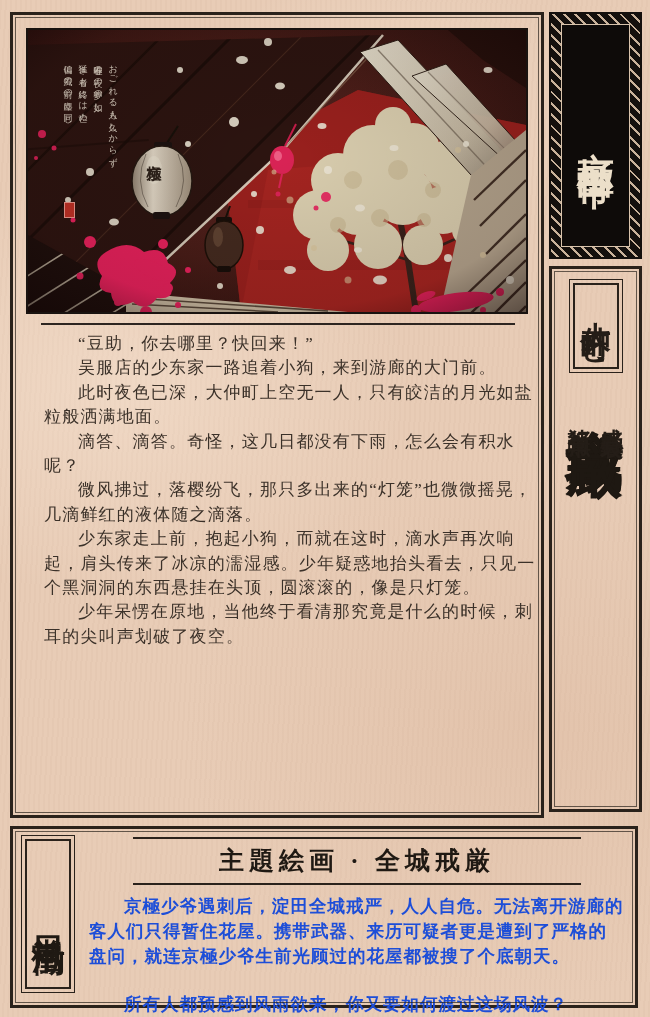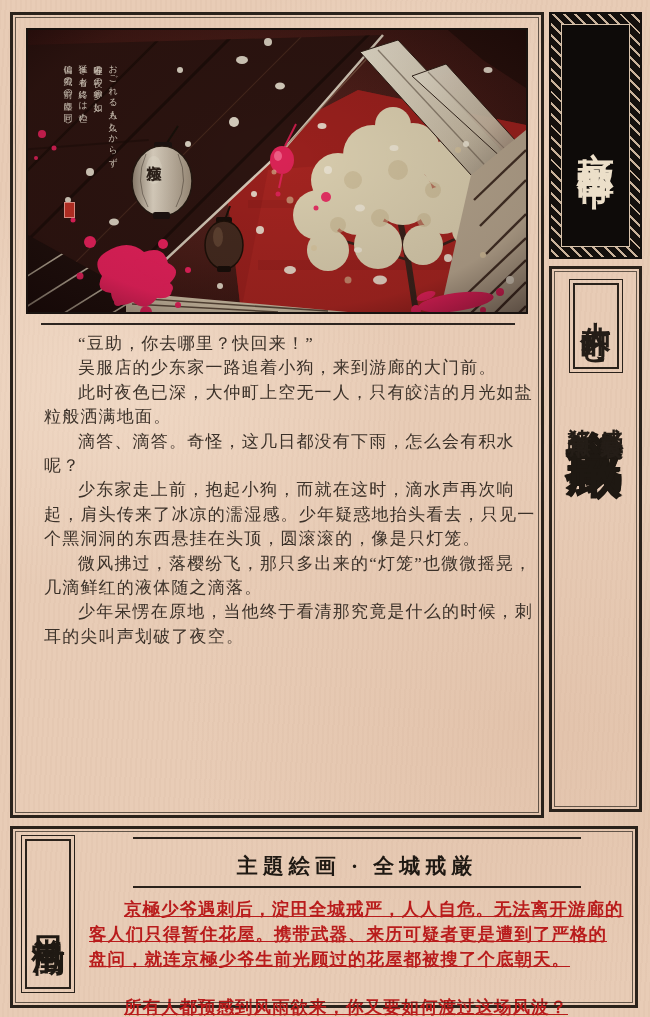--- a/index.html
+++ b/index.html
@@ -87,24 +87,24 @@
   #bottom-panel { left:10px; top:826px; width:628px; height:182px; }
   #daily-box { position:absolute; left:8px; top:6px; width:54px; height:158px; border:1px solid #2a221b; padding:3px; box-sizing:border-box; }
   #daily-inner { border:2px solid #2a221b; height:100%; box-sizing:border-box; display:flex; align-items:center; justify-content:center; }
   #daily-text {
     writing-mode:vertical-rl; text-orientation:upright;
     font-size:33px; font-weight:bold; line-height:1.05; letter-spacing:2px; color:#1f1913;
   }
   #bottom-content { position:absolute; left:76px; top:8px; right:10px; }
   .rule { height:2px; background:#2a221b; margin:0 44px; }
   .bottom-heading {
-    text-align:center; font-size:21px; font-weight:bold; letter-spacing:5px;
-    padding:5px 0 6px 0; color:#1f1913;margin-top:8px;
-  }
-  .bottom-paras { margin-top:9px; font-size:17.5px; line-height:25px; font-weight:600; letter-spacing:1px; color:#b91c1c;text-decoration:underline; }
+    text-align:center; font-size:25px; font-weight:bold; letter-spacing:5px;
+    padding:5px 0 6px 0; color:#1f1913;
+  }
+  .bottom-paras { margin-top:9px; font-size:17.5px; line-height:25px; font-weight:600; letter-spacing:1px; color:#1d4ed8; }
   .bottom-paras p { margin:0; text-indent:2em; }
   .bottom-paras p + p { margin-top:23px; }
 </style>
 </head>
 <body>
 
 <div class="frame" id="left-panel">
 
   <div id="illustration-wrap">
     <svg viewBox="0 0 498 282" width="498" height="282">
@@ -356,22 +356,22 @@
     <div class="lantern-label">京極</div>
   </div>
 
   <div id="separator"></div>
 
   <div id="story">
     <p>“豆助，你去哪里？快回来！”</p>
     <p>吴服店的少东家一路追着小狗，来到游廊的大门前。</p>
     <p>此时夜色已深，大仲町上空无一人，只有皎洁的月光如盐粒般洒满地面。</p>
     <p>滴答、滴答。奇怪，这几日都没有下雨，怎么会有积水呢？</p>
+    <p>微风拂过，落樱纷飞，那只多出来的“灯笼”也微微摇晃，几滴鲜红的液体随之滴落。</p>
     <p>少东家走上前，抱起小狗，而就在这时，滴水声再次响起，肩头传来了冰凉的濡湿感。少年疑惑地抬头看去，只见一个黑洞洞的东西悬挂在头顶，圆滚滚的，像是只灯笼。</p>
-    <p>微风拂过，落樱纷飞，那只多出来的“灯笼”也微微摇晃，几滴鲜红的液体随之滴落。</p>
     <p>少年呆愣在原地，当他终于看清那究竟是什么的时候，刺耳的尖叫声划破了夜空。</p>
   </div>
 </div>
 
 <div id="banner">
   <div class="banner-inner">
     <div class="banner-text">京極宵中</div>
   </div>
 </div>
 

